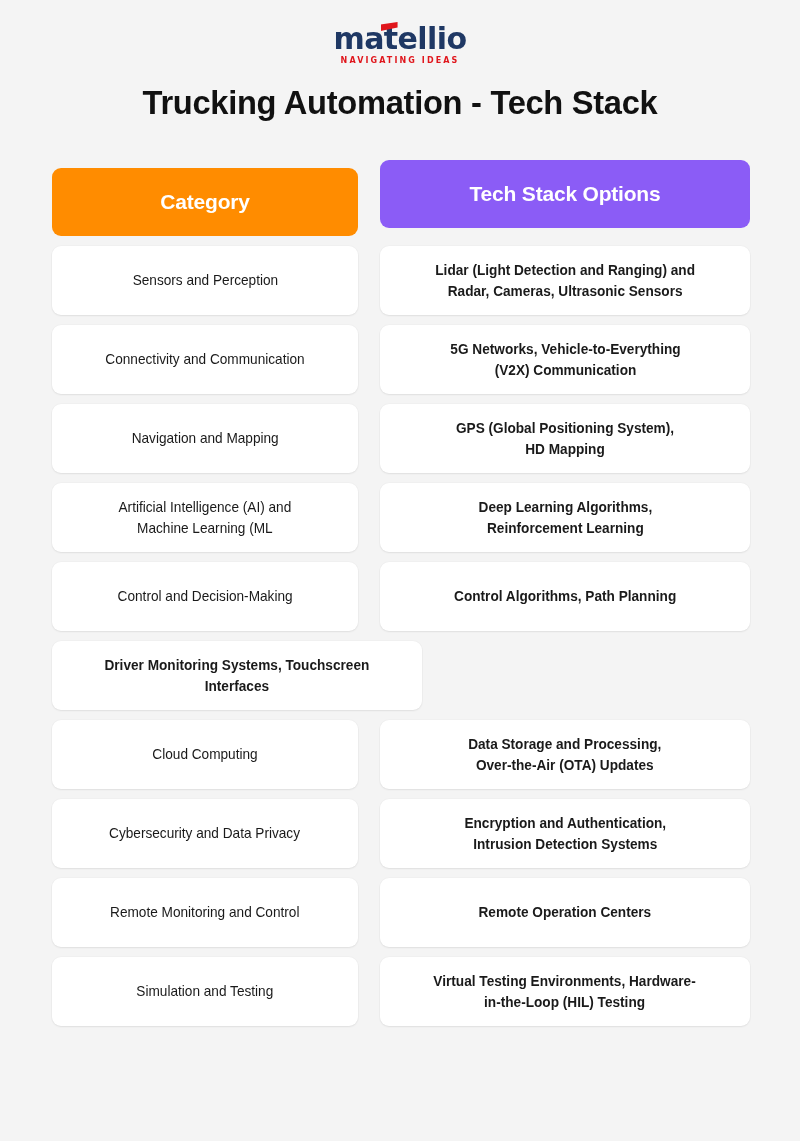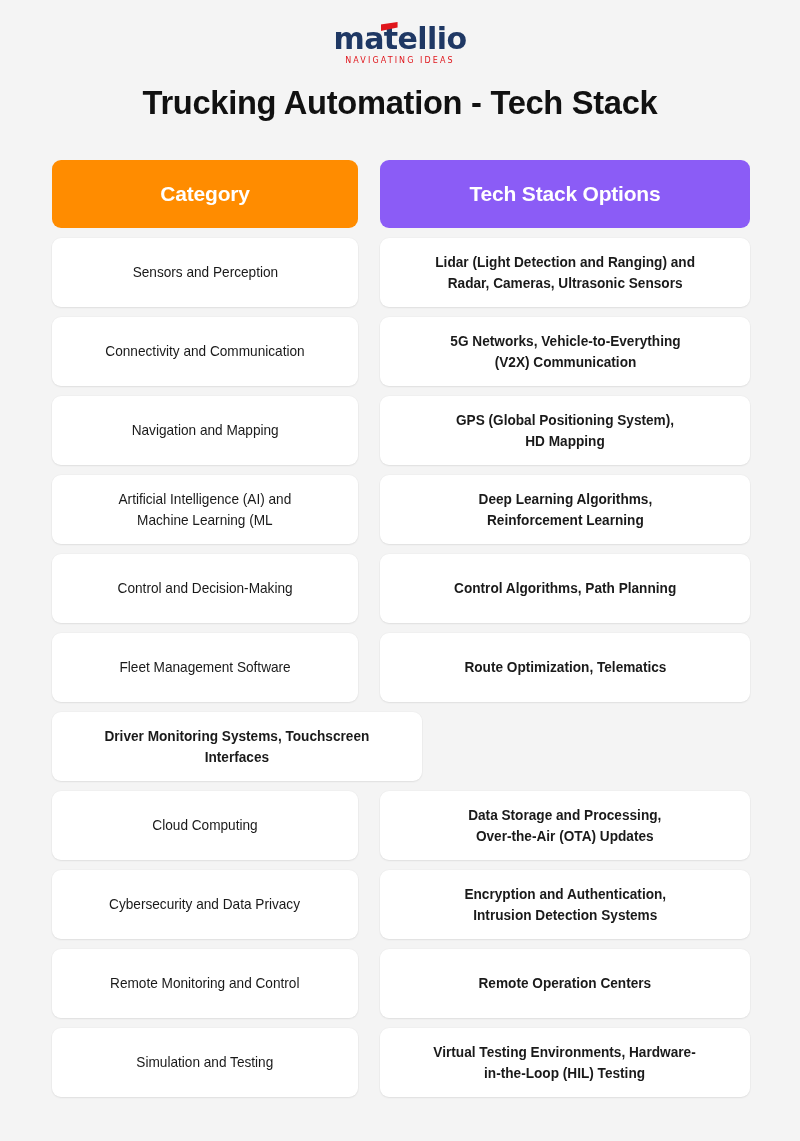--- a/index.html
+++ b/index.html
@@ -50,21 +50,21 @@
     width: 17px;
     height: 9px;
     background: #e0161c;
     clip-path: polygon(0 100%, 0 28%, 100% 0, 100% 62%);
   }
   .logo-tag {
     display: block;
     margin-top: 3px;
     font-family: "DejaVu Sans", sans-serif;
     font-size: 8px;
-    font-weight: normal;
+    font-weight: bold;
     letter-spacing: 2.1px;
     color: #e0161c;
     line-height: 1;
   }
 
   
   .page-title {
     position: absolute;
     left: 0;
     top: 79px;
@@ -104,21 +104,21 @@
   .col-left  { width: 306px; }
   .col-right { width: 370px; font-weight: bold; }
 
   .head {
     height: 68px;
     font-size: 21px;
     font-weight: bold;
     color: #ffffff;
     letter-spacing: -0.2px;
   }
-  .head-left  { background: #ff8c00; }
+  .head-left  { background: #ff8c00; margin-top: 8px; }
   .head-right { background: #8b5cf6; }
 
   .body-cell {
     height: 69px;
     background: #ffffff;
     color: #1a1a1a;
     font-size: 14.5px;
     line-height: 21px;
     padding: 6px 14px;
     box-shadow: 0 1px 2px rgba(0,0,0,0.07), 0 0 0 1px rgba(0,0,0,0.015);
@@ -192,28 +192,20 @@
         </div>
         <div class="row">
           <div class="cell col-left body-cell">
             <span>Control and Decision-Making</span>
           </div>
           <div class="cell col-right body-cell">
             <span>Control Algorithms, Path Planning</span>
           </div>
         </div>
         <div class="row">
-          <div class="cell col-left body-cell">
-            <span>Fleet Management Software</span>
-          </div>
-          <div class="cell col-right body-cell">
-            <span>Route Optimization, Telematics</span>
-          </div>
-        </div>
-        <div class="row">
           <div class="cell col-right body-cell">
             <span>Driver Monitoring Systems, Touchscreen
 Interfaces</span>
           </div>
         </div>
         <div class="row">
           <div class="cell col-left body-cell">
             <span>Cloud Computing</span>
           </div>
           <div class="cell col-right body-cell">

